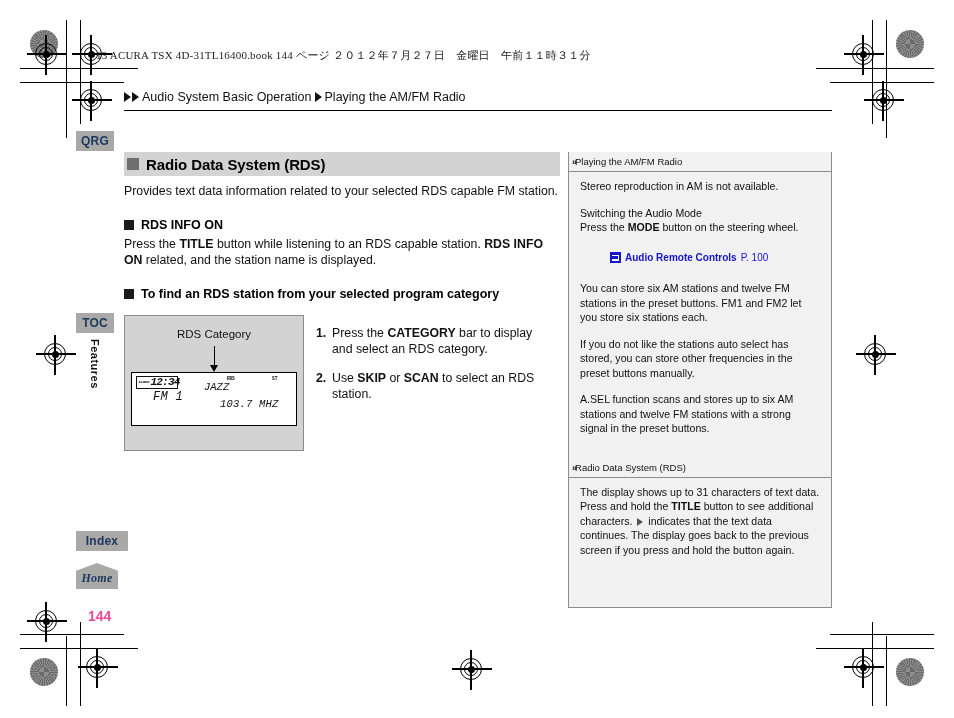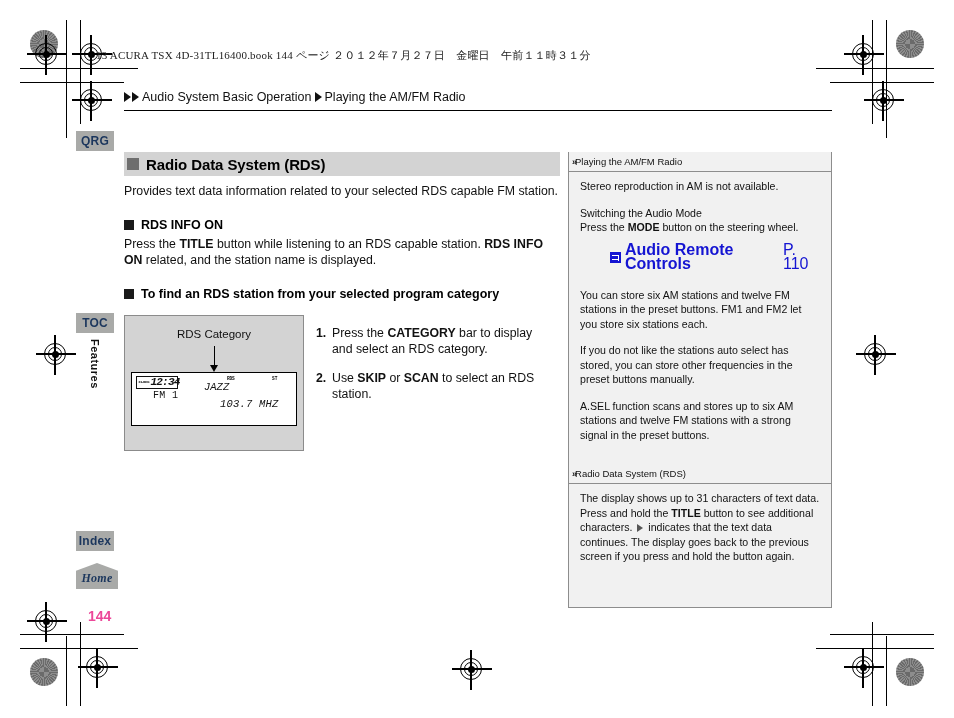--- a/index.html
+++ b/index.html
@@ -108,21 +108,21 @@
     background: #a9aaa8;
     color: #1b365d;
     font-weight: bold;
     font-size: 12px;
     text-align: center;
     line-height: 20px;
     letter-spacing: 0.2px;
   }
   #tab-qrg { left: 76px; top: 131px; width: 38px; height: 20px; }
   #tab-toc { left: 76px; top: 313px; width: 38px; height: 20px; }
-  #tab-index { left: 76px; top: 531px; width: 38px; height: 20px; }
+  #tab-index { left: 76px; top: 531px; width: 52px; height: 20px; }
 
   #tab-features {
     position: absolute;
     left: 82px; top: 333px;
     width: 26px; height: 62px;
     color: #111;
     font-size: 11px;
     font-weight: bold;
     writing-mode: vertical-rl;
     text-align: center;
@@ -280,21 +280,22 @@
     font-style: italic;
     font-weight: bold;
     letter-spacing: -0.8px;
     color: #111;
     margin-left: 1px;
     line-height: 1;
   }
   .lcd-fm {
     position: absolute;
     left: 21px; top: 17px;
-    font-size: 10px;
+    font-size: 12px;
+    font-style: italic;
     letter-spacing: 0.3px;
     color: #111;
   }
   .lcd-rds-lbl {
     position: absolute;
     left: 95px; top: 3px;
     font-size: 4.5px;
     font-weight: bold;
     color: #111;
     letter-spacing: -0.2px;
@@ -376,27 +377,27 @@
     background: #8d8d8d;
     margin: 3px 0 0 0;
   }
   .side-body {
     padding: 7px 11px 0 11px;
     font-size: 10.6px;
     line-height: 14.5px;
     color: #111;
   }
   .side-body p { margin: 0 0 12px 0; }
-  .side-body p.tight { margin-bottom: 8px; }
+  .side-body p.tight { margin-bottom: 16px; }
 
   .ref-link {
     display: flex;
     align-items: center;
     margin: 2px 0 0 8px;
-    font-size: 16px;
+    font-size: 10px;
     padding-left: 22px;
   }
   .ref-ico {
     width: 11px; height: 11px;
     background: #1414d2;
     margin-right: 4px;
     position: relative;
     flex: 0 0 auto;
   }
   .ref-ico::after {
@@ -594,21 +595,21 @@
     <p>Stereo reproduction in AM is not available.</p>
 
     <p class="tight">
       <span>Switching the Audio Mode</span><br>
       <span>Press the </span><b>MODE</b><span> button on the steering wheel.</span>
     </p>
 
     <div class="ref-link">
       <span class="ref-ico"></span>
       <span class="ref-name">Audio Remote Controls</span>
-      <span class="ref-page">P. 110</span>
+      <span class="ref-page">P. 100</span>
     </div>
 
     <p style="margin-top:16px;">You can store six AM stations and twelve FM stations in the preset buttons. FM1 and FM2 let you store six stations each.</p>
     <p>If you do not like the stations auto select has stored, you can store other frequencies in the preset buttons manually.</p>
     <p>A.SEL function scans and stores up to six AM stations and twelve FM stations with a strong signal in the preset buttons.</p>
   </div>
 
   <div class="side-head" style="padding-top:14px;">
     <span class="chev">»</span>
     <span class="side-head-txt">Radio Data System (RDS)</span>

